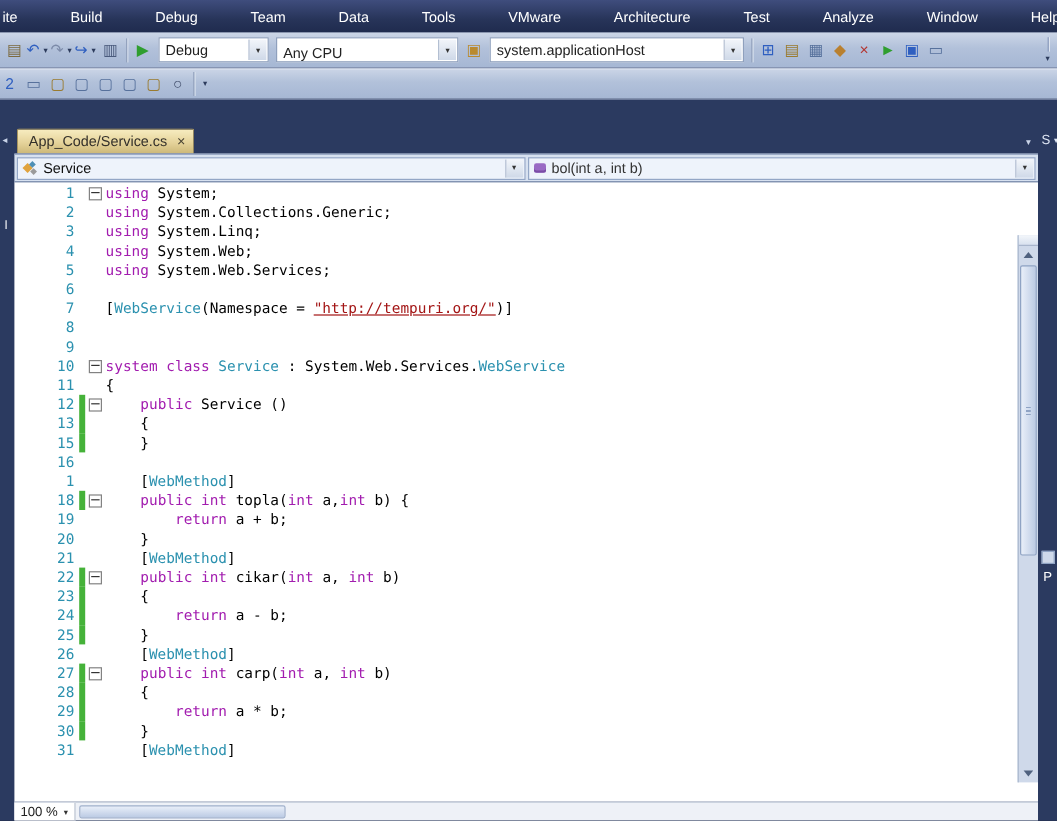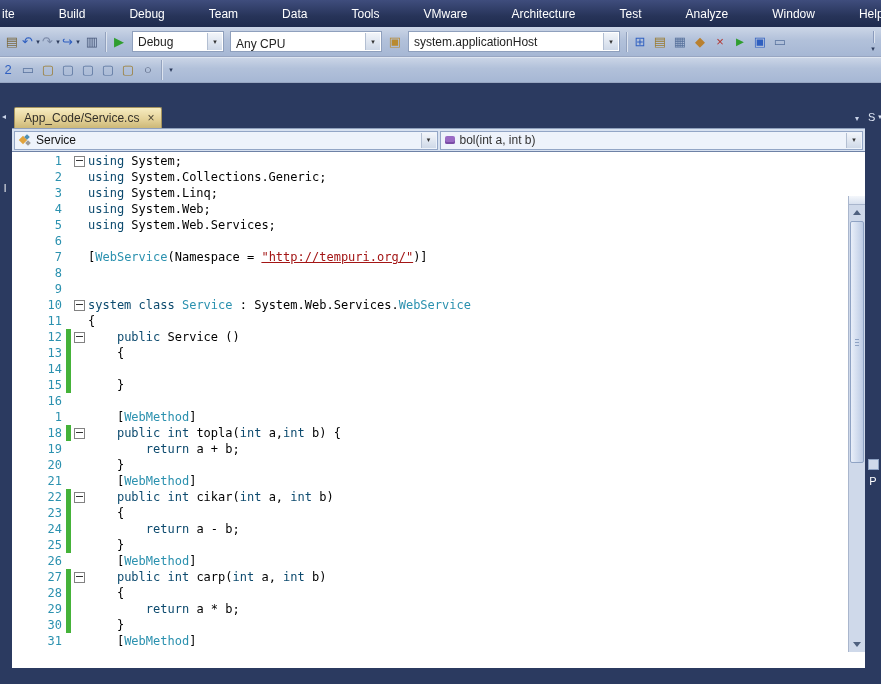--- a/index.html
+++ b/index.html
@@ -73,21 +73,21 @@
   .code-row{display:flex;height:16px;font-family:"DejaVu Sans Mono",monospace;
             font-size:12px;line-height:16px;}
   .m-ind{width:18px;flex:0 0 auto;}
   .m-num{width:36px;flex:0 0 auto;text-align:right;color:#2b91af;padding-right:4px;box-sizing:border-box;}
   .m-chg{width:5px;flex:0 0 auto;}
   .m-chg.on{background:#45b239;}
   .m-fold{width:17px;flex:0 0 auto;display:flex;align-items:center;justify-content:center;}
   .fold-box{width:9px;height:9px;border:1px solid #828282;background:#fff;position:relative;display:block;}
   .fold-box::after{content:"";position:absolute;left:1px;right:1px;top:3px;height:1px;background:#333;}
   .m-code{white-space:pre;color:#000;}
-  .c-k{color:#0c4a6e;}
+  .c-k{color:#a21caf;}
   .c-t{color:#2b91af;}
   .c-p{color:#000;}
   .c-su{color:#a31515;text-decoration:underline;}
 
   
   .vscroll{position:absolute;right:0;top:44px;bottom:16px;width:17px;background:#cfd9ea;
            border-left:1px solid #a9b6cd;box-sizing:border-box;}
   .vs-split{height:8px;background:linear-gradient(#f4f7fb,#d8e1ef);border-bottom:1px solid #a9b6cd;}
   .vs-btn{height:15px;display:flex;align-items:center;justify-content:center;}
   .vs-btn.down{position:absolute;bottom:0;left:0;right:0;}
@@ -381,27 +381,20 @@
           </div>
           <div class="code-row">
             <div class="m-ind"></div>
             <div class="m-num">13</div>
             <div class="m-chg on"></div>
             <div class="m-fold"></div>
             <div class="m-code"><span class="c-p">    {</span></div>
           </div>
           <div class="code-row">
             <div class="m-ind"></div>
-            <div class="m-num">14</div>
-            <div class="m-chg on"></div>
-            <div class="m-fold"></div>
-            <div class="m-code"></div>
-          </div>
-          <div class="code-row">
-            <div class="m-ind"></div>
             <div class="m-num">15</div>
             <div class="m-chg on"></div>
             <div class="m-fold"></div>
             <div class="m-code"><span class="c-p">    }</span></div>
           </div>
           <div class="code-row">
             <div class="m-ind"></div>
             <div class="m-num">16</div>
             <div class="m-chg"></div>
             <div class="m-fold"></div>
@@ -524,15 +517,22 @@
         <div class="vs-btn">
             <span class="tri-up"></span>
           </div>
         <div class="vs-thumb"></div>
         <div class="vs-btn down">
             <span class="tri-down"></span>
           </div>
       </div>
     </div>
 
+    <div class="bottombar">
+      <div class="zoom">
+        <span>100 %</span>
+        <span class="zcaret">▾</span>
+      </div>
+      <div class="hthumb"></div>
+    </div>
 
   </div>
 </div>
 
 </body></html>

